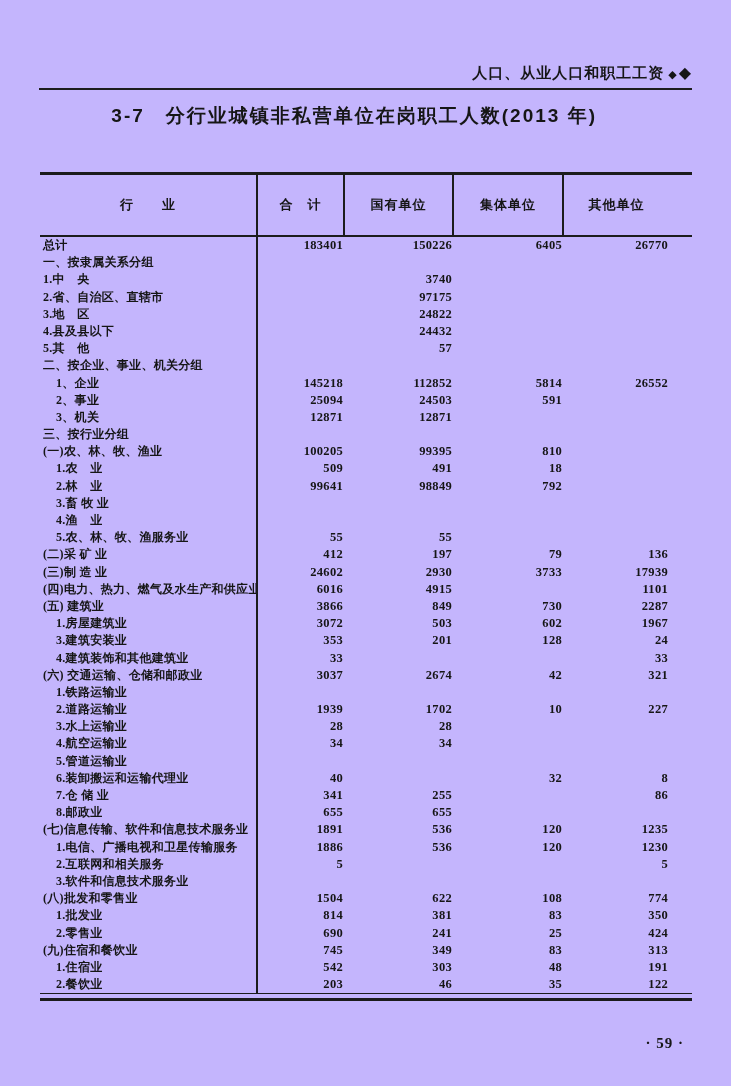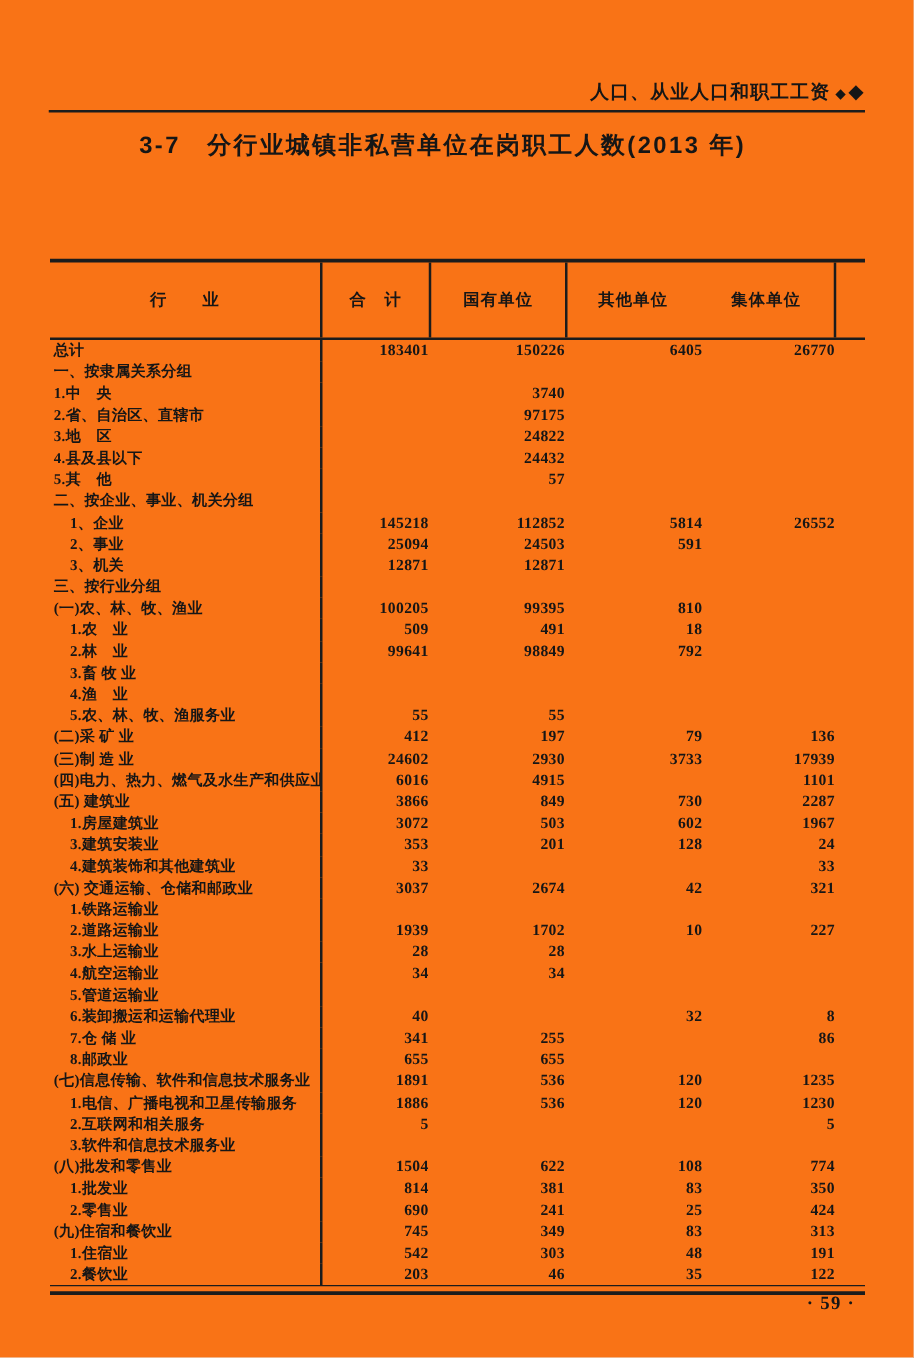--- a/index.html
+++ b/index.html
@@ -1,20 +1,20 @@
 <!DOCTYPE html>
 <html><head>
 <meta charset="utf-8">
 <style>
   * { margin:0; padding:0; box-sizing:border-box; }
   html,body { background:#e8e8e6; }
   .page {
     position:relative;
     width:731px; height:1086px;
-    background:#f97316;
+    background:#c4b5fd;
     color:#161616;
     font-family:"Liberation Serif","DejaVu Serif",serif;
     overflow:hidden;
     margin:0 auto;
   }
   .running-head {
     position:absolute; top:63px; right:39px;
     font-size:15px; font-weight:bold; letter-spacing:1px;
     white-space:nowrap;
   }
@@ -30,21 +30,20 @@
     text-align:right;
     font-size:19px; font-weight:bold; letter-spacing:2px;
     font-family:"Liberation Sans","DejaVu Sans",sans-serif;
     white-space:nowrap;
   }
   .table { position:absolute; left:40px; top:172px; width:652px; }
   .thead {
     display:flex; height:65px;
     border-top:3px solid #1c1c1c;
     border-bottom:2px solid #1c1c1c;
-    margin-top:35px;
   }
   .thead .hcell {
     display:flex; align-items:center; justify-content:center;
     font-size:13px; font-weight:bold; letter-spacing:1px;
     white-space:nowrap;
   }
   .c0 { width:218px; }
   .c1 { width:87px; }
   .c2 { width:109px; }
   .c3 { width:110px; }
@@ -84,22 +83,22 @@
 
   <div class="head-rule"></div>
 
   <div class="title">3-7　分行业城镇非私营单位在岗职工人数(2013 年)</div>
 
   <div class="table">
     <div class="thead">
       <div class="hcell c0">行　　业</div>
       <div class="hcell c1">合　计</div>
       <div class="hcell c2">国有单位</div>
+      <div class="hcell c3">集体单位</div>
       <div class="hcell c4">其他单位</div>
-      <div class="hcell c3">集体单位</div>
     </div>
     <div class="tbody" id="tbody">
         <div class="trow">
           <div class="cell c0">总计</div>
           <div class="cell n c1">183401</div>
           <div class="cell n c2">150226</div>
           <div class="cell n c3">6405</div>
           <div class="cell n c4">26770</div>
         </div>
         <div class="trow">

